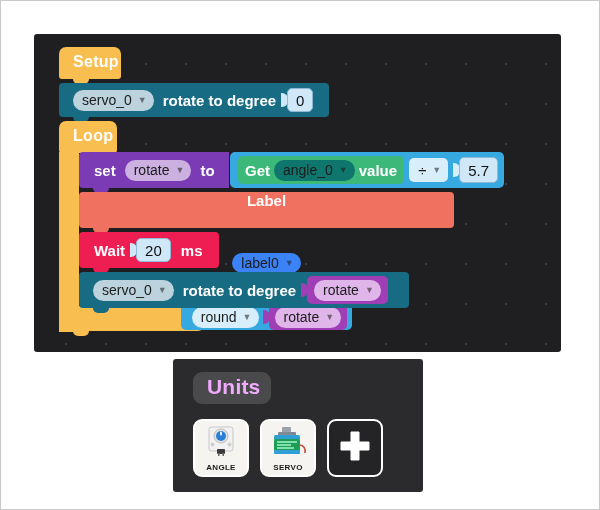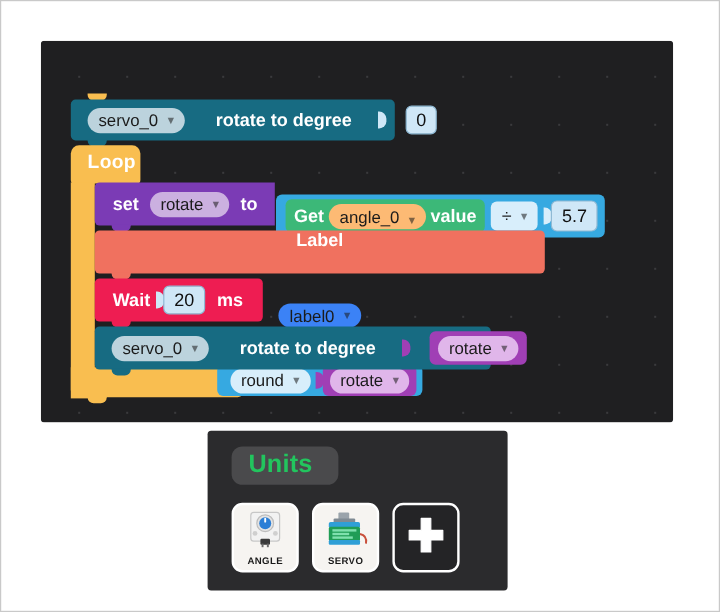--- a/index.html
+++ b/index.html
@@ -133,21 +133,21 @@
     color: #ffffff;
     font-size: 15px;
     font-weight: bold;
     box-sizing: border-box;
     white-space: nowrap;
   }
 
   
   .c-setup  { background: #f9be50; }
   .c-loop   { background: #f9be50; }
-  .c-servo  { background: #176b82; gap: 17px; }
+  .c-servo  { background: #176b82; }
   .c-set    { background: #7b3bb5; }
   .c-label  { background: #f0715f; }
   .c-wait   { background: #ee1d52; }
   .c-math   { background: #36a9e1; }
   .c-get    { background: #3cb878; }
   .c-round  { background: #36a9e1; }
   .c-var    { background: #a03fb5; }
 
   
   #units-panel {
@@ -157,25 +157,25 @@
     width: 250px;
     height: 133px;
     background: #2b2b2d;
     border-radius: 3px;
   }
   #units-title {
     position: absolute;
     left: 20px;
     top: 13px;
     background: #4a4a4c;
-    color: #22c55e;
+    color: #f0abfc;
     font-size: 21px;
     font-weight: bold;
     border-radius: 9px;
-    padding: 3px 21px 5px 14px;
+    padding: 3px 10px 5px 14px;
     letter-spacing: .2px;
   }
   .unit-row {
     position: absolute;
     left: 20px;
     top: 60px;
     display: flex;
     gap: 11px;
   }
   .unit-card {
@@ -217,20 +217,23 @@
     box-sizing: border-box;
   }
 </style>
 </head>
 <body>
 
 <div id="page">
 
   <div id="workspace">
 
+    <div class="hat c-setup" style="left:25px; top:13px; width:62px; height:32px;">
+      <span>Setup</span>
+    </div>
 
     <div style="position:absolute;left:39px;top:44px;width:16px;height:6px;background:#f9be50;border-radius:0 0 5px 5px;"></div>
 
     <div class="stmt c-servo notch-b" style="left:25px; top:49px; width:270px;">
       <span class="field" style="background:#bcd3dd;">
         <span>servo_0</span>
         <span class="caret">▼</span>
       </span>
       <span class="txt">rotate to degree</span>
       <span class="tab" style="background:#cfe7f7;"></span>
@@ -248,25 +251,25 @@
 
     <div class="stmt c-set notch-b" style="left:45px; top:118px; width:150px; height:36px; border-radius:4px 0 0 4px;">
       <span class="txt">set</span>
       <span class="field" style="background:#cbb0e0;">
         <span>rotate</span>
         <span class="caret">▼</span>
       </span>
       <span class="txt">to</span>
     </div>
 
-    <div class="rep c-math" style="position:absolute; left:196px; top:128px; height:36px; border-radius:5px; padding:0 6px 0 8px;">
+    <div class="rep c-math" style="position:absolute; left:196px; top:118px; height:36px; border-radius:5px; padding:0 6px 0 8px;">
 
       <span class="rep c-get" style="height:28px;">
         <span class="txt">Get</span>
-        <span class="field" style="background:#fdba74;align-items:flex-end;">
+        <span class="field" style="background:#0f766e;">
           <span>angle_0</span>
           <span class="caret">▼</span>
         </span>
         <span class="txt">value</span>
       </span>
 
       <span class="field" style="background:#d8eefb; height:24px; border-radius:5px; font-size:15px; margin:0 5px;">
         <span>÷</span>
         <span class="caret">▼</span>
       </span>

